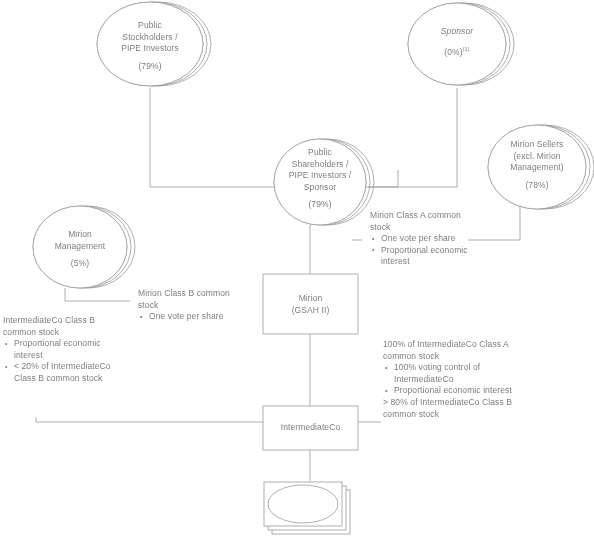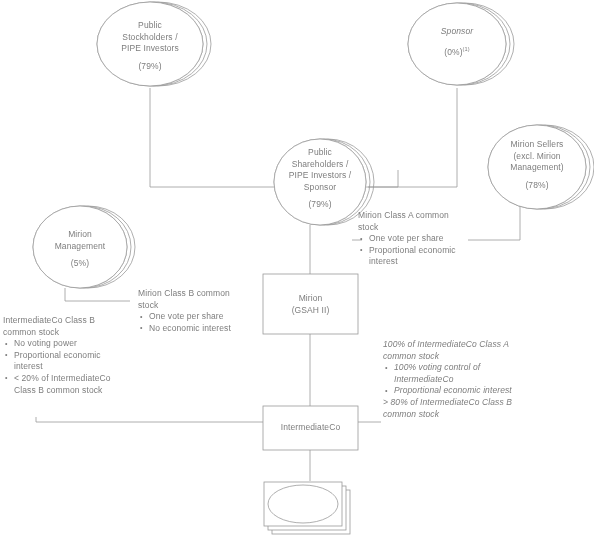--- a/index.html
+++ b/index.html
@@ -176,52 +176,50 @@
     <span class="pct-gap"></span>
     <span>(5%)</span>
   </div>
 
   <div class="node-text" style="left:263px; top:293px; width:95px; white-space:pre-line;">Mirion
 (GSAH II)</div>
 
   <div class="node-text" style="left:263px; top:422px; width:95px; white-space:pre-line;">IntermediateCo</div>
 
 
-  <div class="note" style="left:358px; top:210px; width:130px;">
+  <div class="note" style="left:370px; top:210px; width:130px;">
     <span class="hdr">Mirion Class A common
 stock</span>
     <ul>
       <li style="white-space:pre-line;">One vote per share</li>
       <li style="white-space:pre-line;">Proportional economic
 interest</li>
     </ul>
   </div>
 
   <div class="note" style="left:138px; top:288px; width:130px;">
     <span class="hdr">Mirion Class B common
 stock</span>
     <ul>
       <li style="white-space:pre-line;">One vote per share</li>
-      <li style="white-space:pre-line;">No economic interest</li>
     </ul>
   </div>
 
   <div class="note" style="left:3px; top:315px; width:140px;">
     <span class="hdr">IntermediateCo Class B
 common stock</span>
     <ul>
-      <li style="white-space:pre-line;">No voting power</li>
       <li style="white-space:pre-line;">Proportional economic
 interest</li>
       <li style="white-space:pre-line;">&lt; 20% of IntermediateCo
 Class B common stock</li>
     </ul>
   </div>
 
-  <div class="note" style="left:383px; top:339px; width:175px;font-style:italic;">
+  <div class="note" style="left:383px; top:339px; width:175px;">
     <span class="hdr">100% of IntermediateCo Class A
 common stock</span>
     <ul>
       <li style="white-space:pre-line;">100% voting control of
 IntermediateCo</li>
       <li style="white-space:pre-line;">Proportional economic interest</li>
     </ul>
     <span class="tail">&gt; 80% of IntermediateCo Class B
 common stock</span>
   </div>

